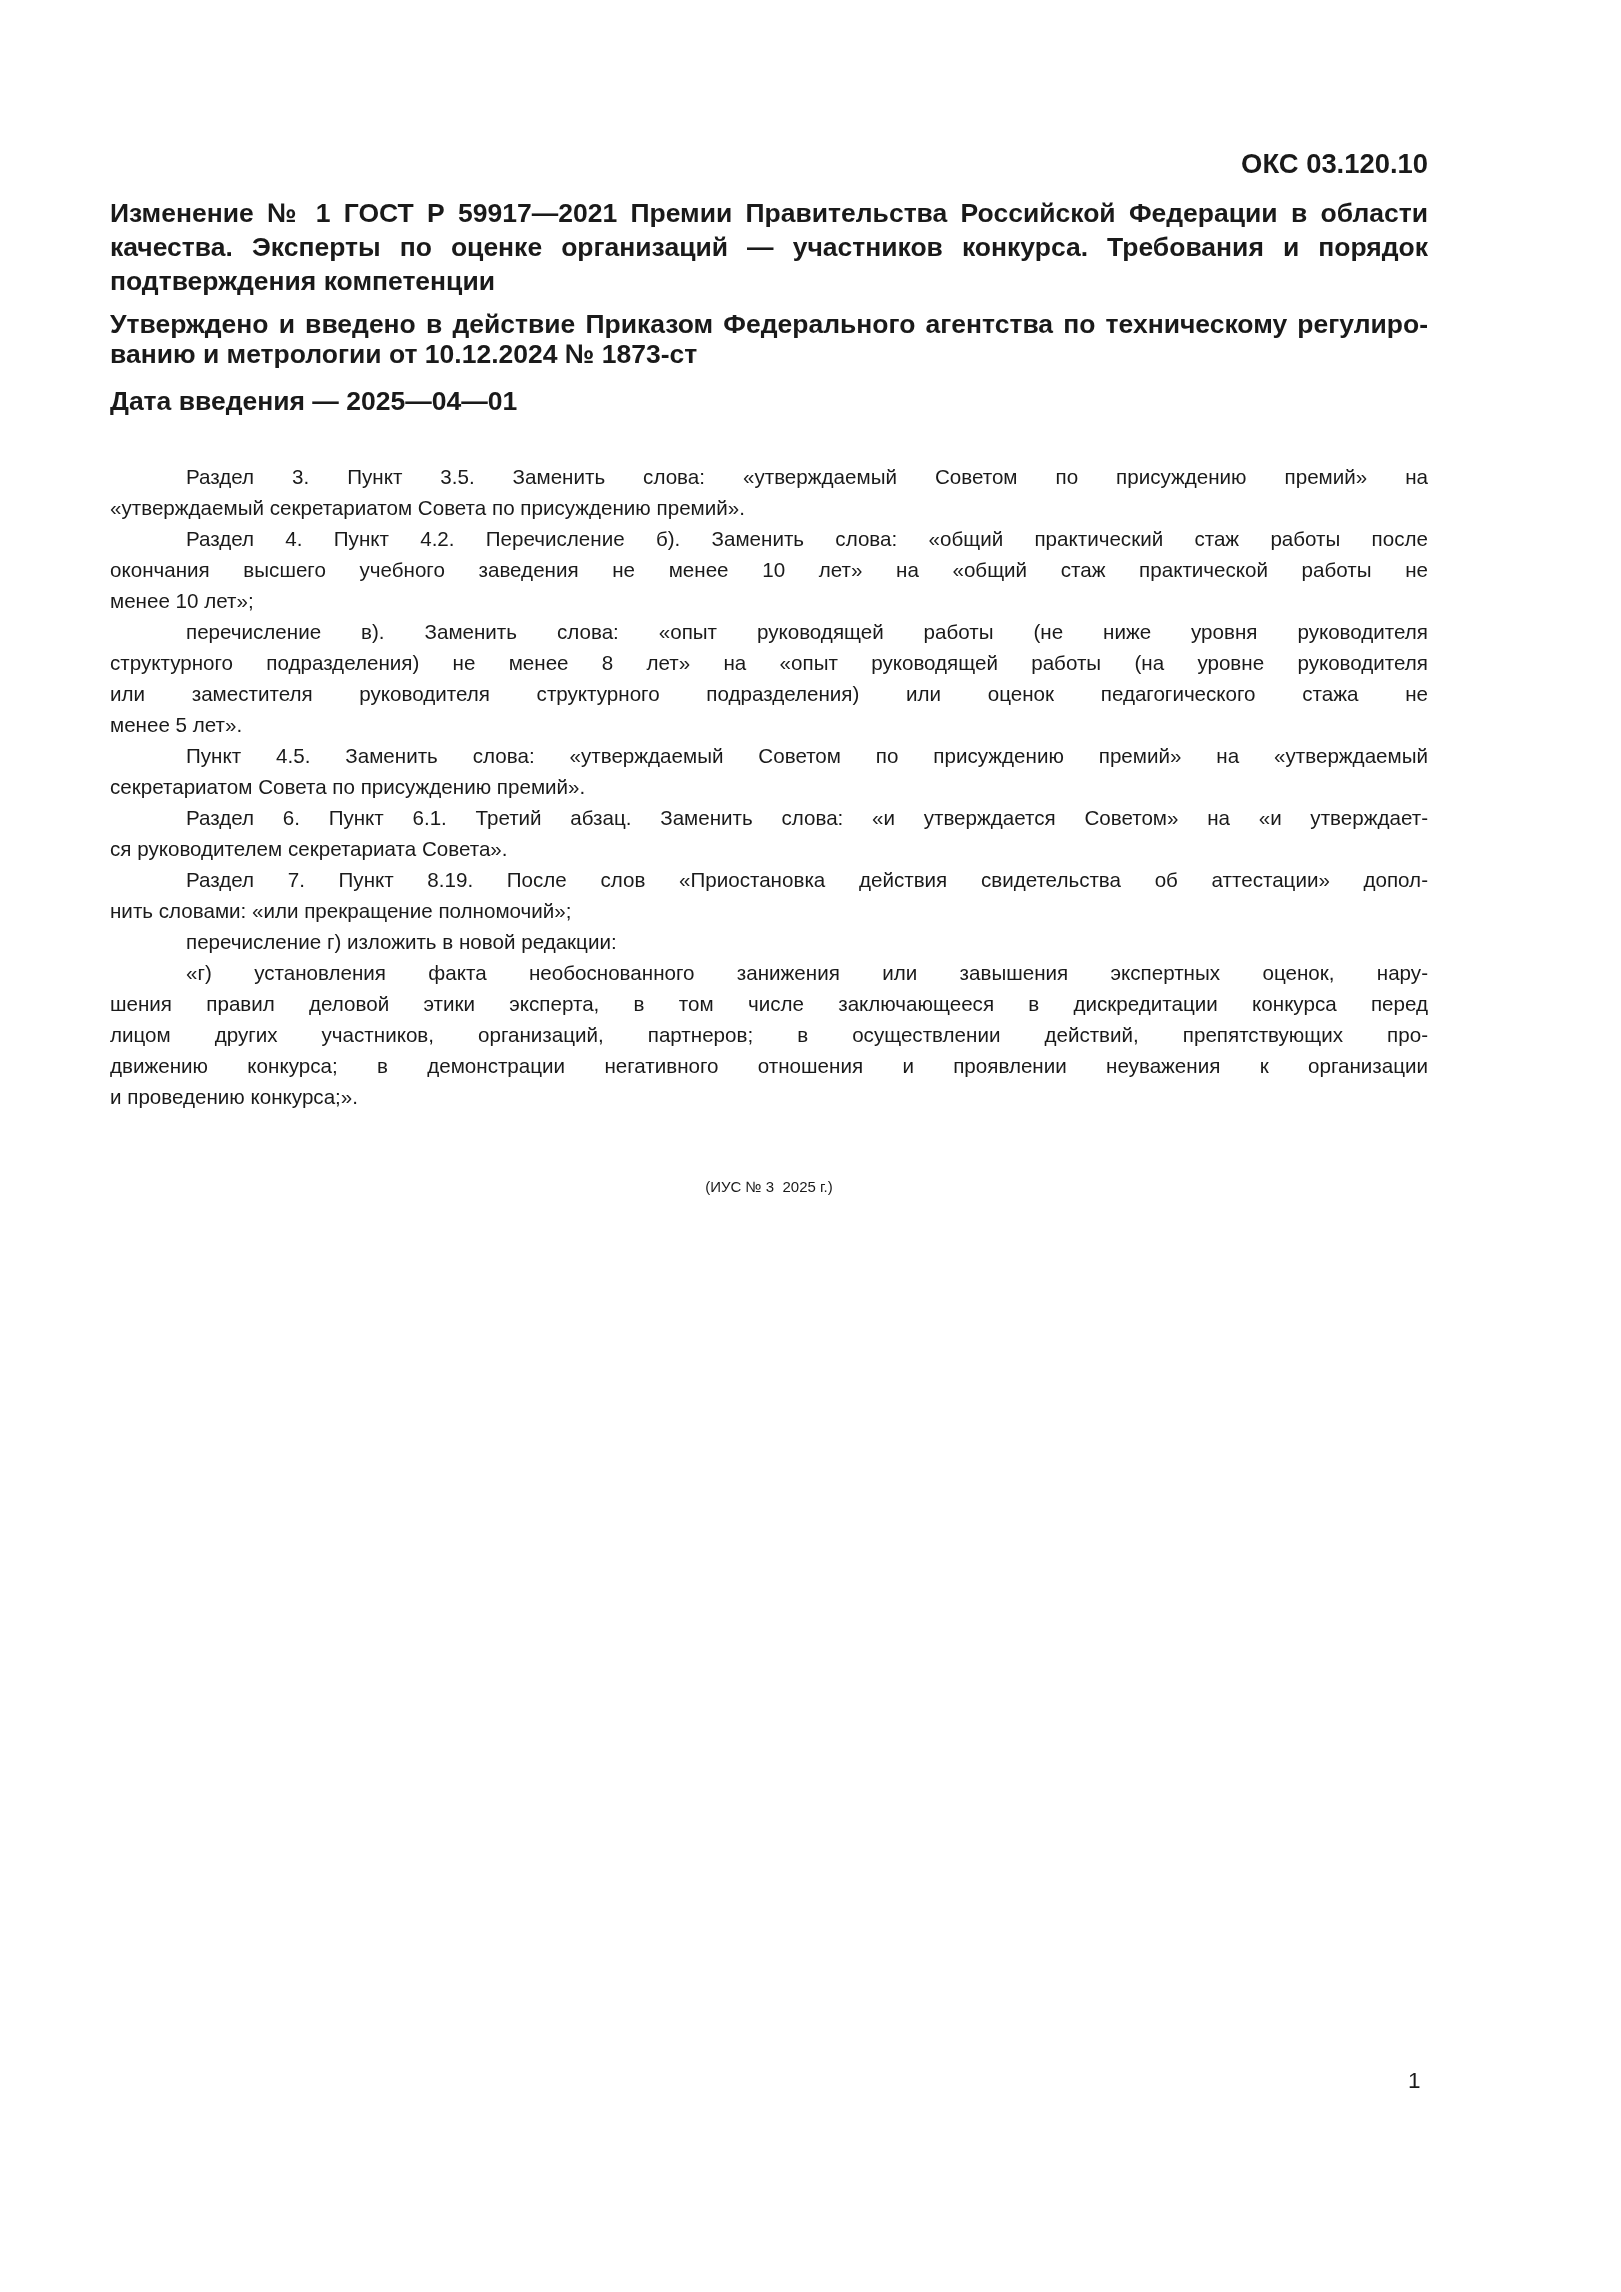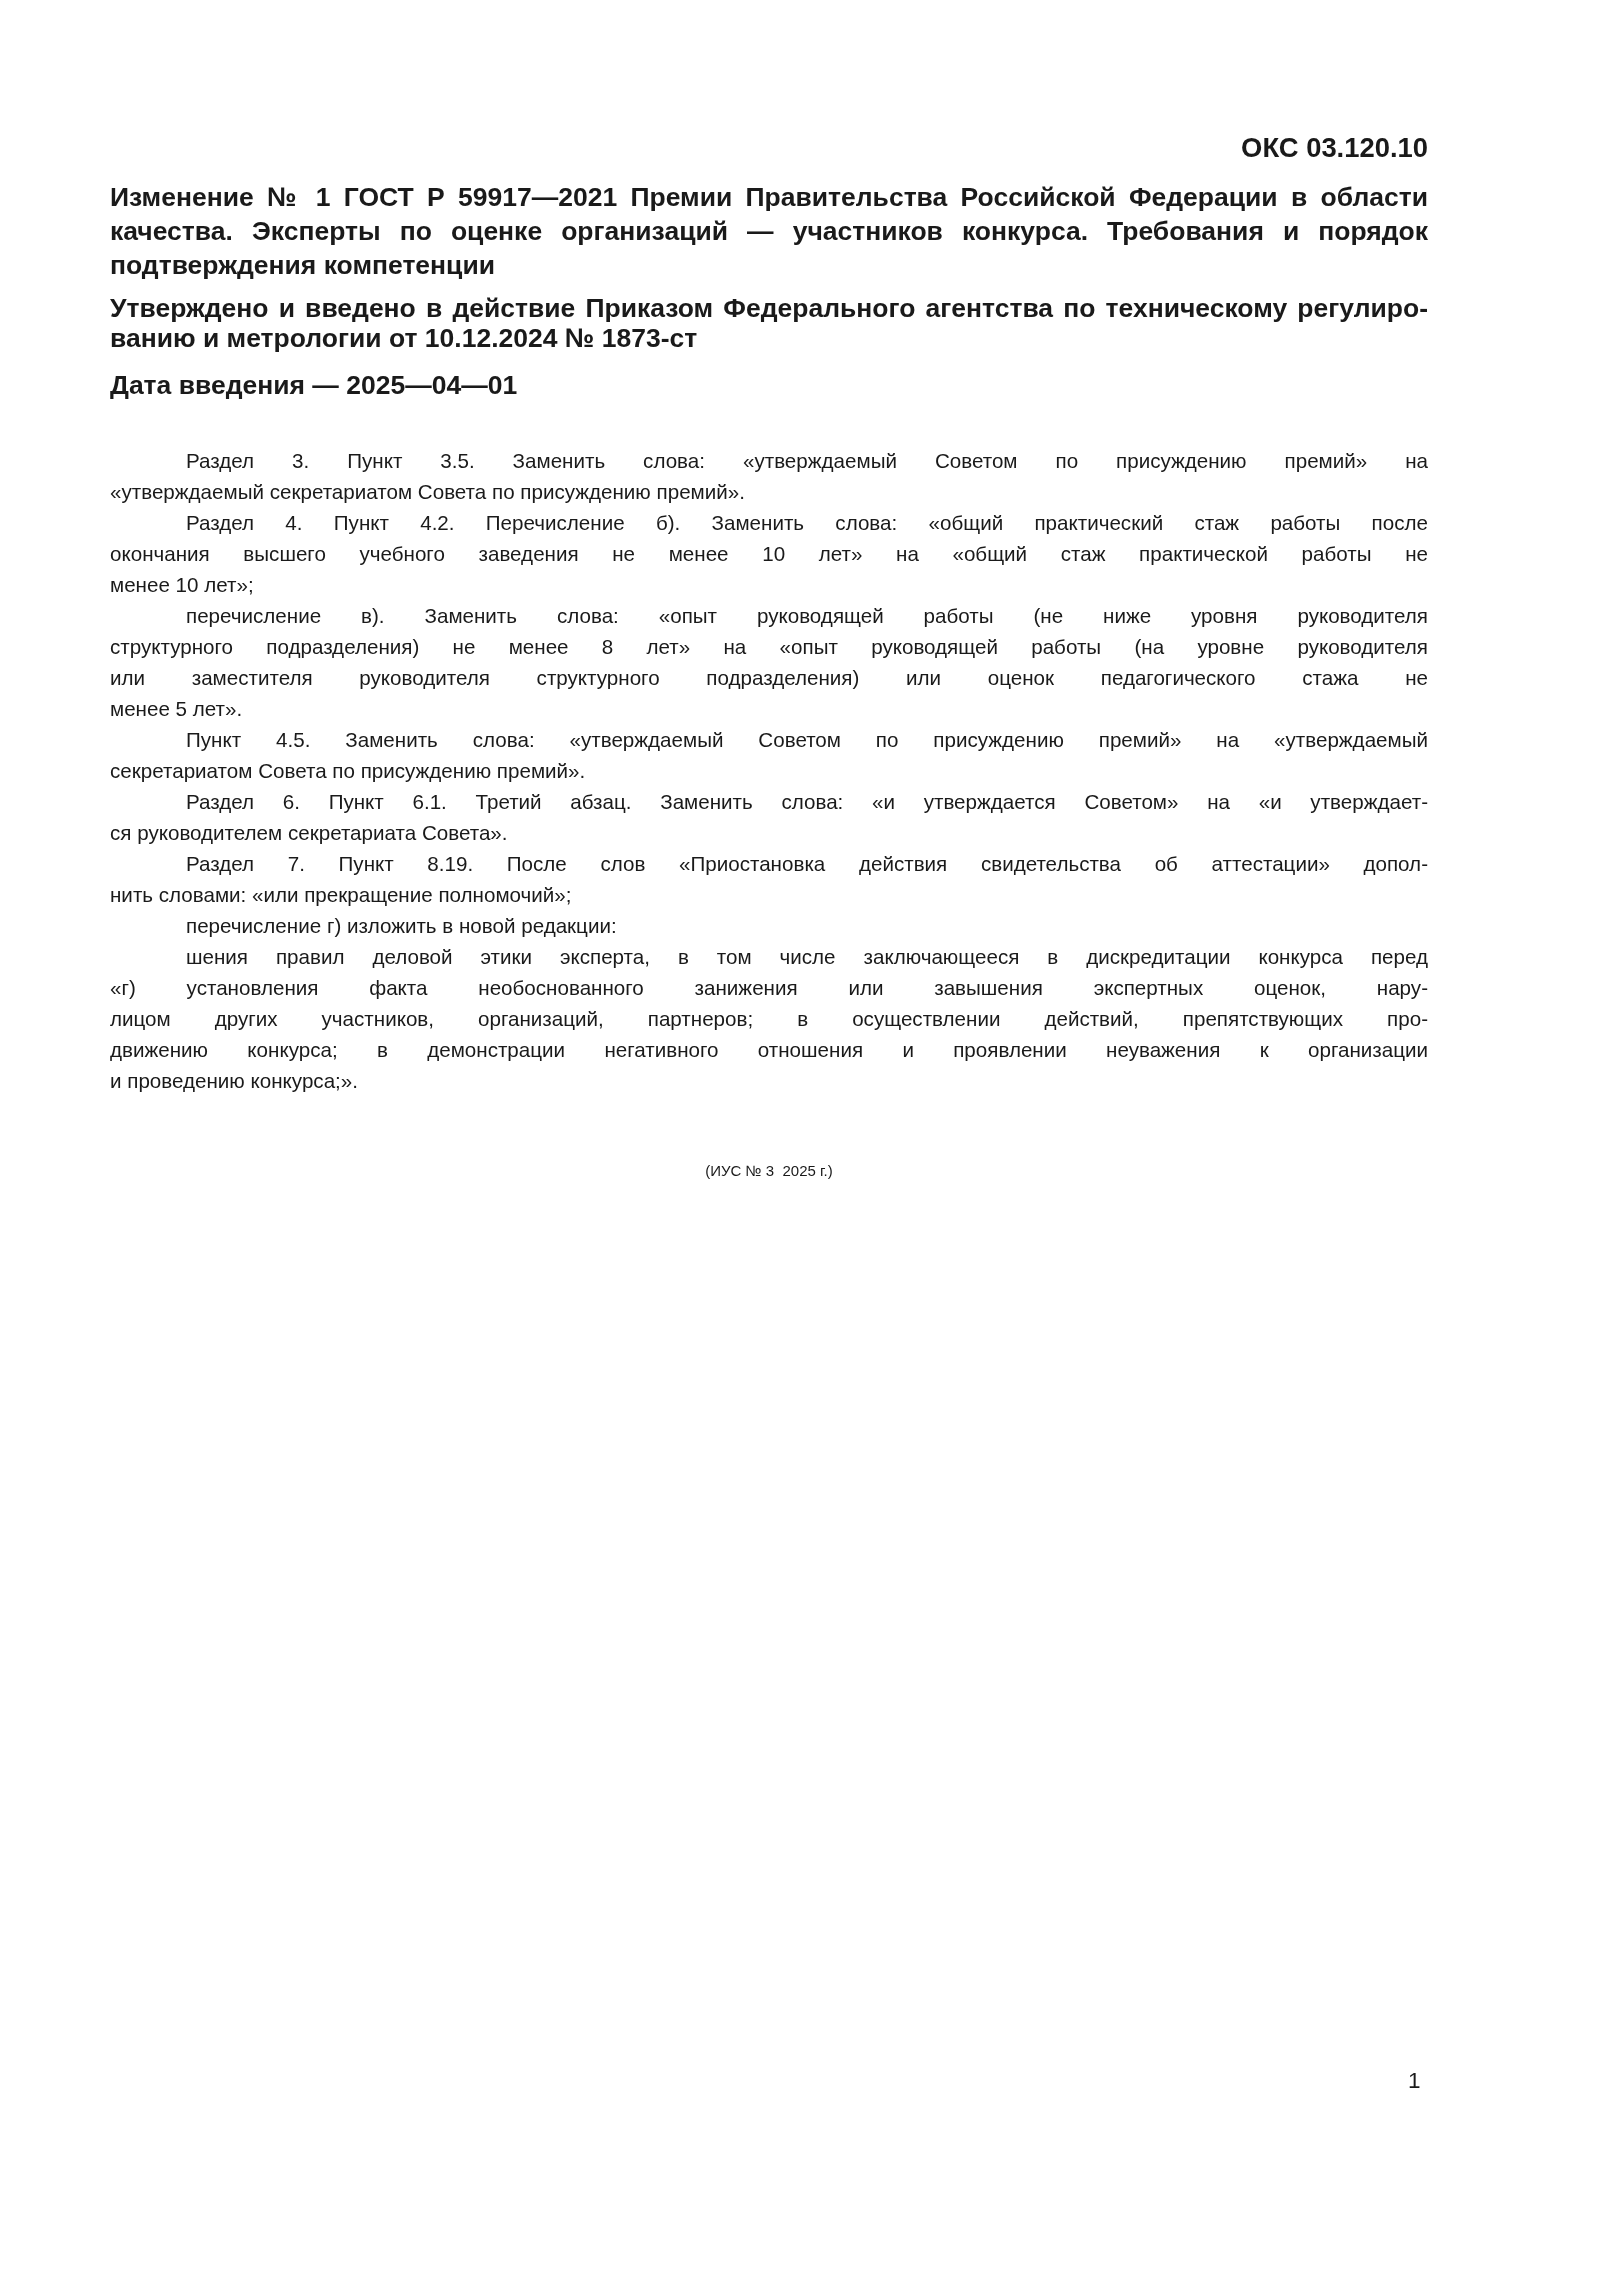--- a/index.html
+++ b/index.html
@@ -12,21 +12,21 @@
     width: 1621px;
     height: 2293px;
     background: #ffffff;
     font-family: "Liberation Sans", "DejaVu Sans", sans-serif;
     color: #1a1a1a;
     overflow: hidden;
   }
   .content {
     position: absolute;
     left: 110px;
-    top: 131px;
+    top: 147px;
     width: 1318px;
   }
   
   .tline {
     text-align: justify;
     text-align-last: justify;
   }
   .tline-last {
     text-align-last: left;
   }
@@ -125,22 +125,22 @@
           <div class="tline tline-last">ся руководителем секретариата Совета».</div>
         </div>
       <div class="para">
           <div class="tline">Раздел 7. Пункт 8.19. После слов «Приостановка действия свидетельства об аттестации» допол-</div>
           <div class="tline tline-last">нить словами: «или прекращение полномочий»;</div>
         </div>
       <div class="para">
           <div class="tline tline-last">перечисление г) изложить в новой редакции:</div>
         </div>
       <div class="para">
+          <div class="tline">«г) установления факта необоснованного занижения или завышения экспертных оценок, нару-</div>
           <div class="tline">шения правил деловой этики эксперта, в том числе заключающееся в дискредитации конкурса перед</div>
-          <div class="tline">«г) установления факта необоснованного занижения или завышения экспертных оценок, нару-</div>
           <div class="tline">лицом других участников, организаций, партнеров; в осуществлении действий, препятствующих про-</div>
           <div class="tline">движению конкурса; в демонстрации негативного отношения и проявлении неуважения к организации</div>
           <div class="tline tline-last">и проведению конкурса;».</div>
         </div>
     </div>
 
     <div class="ius">(ИУС № 3  2025 г.)</div>
 
   </div>
 

